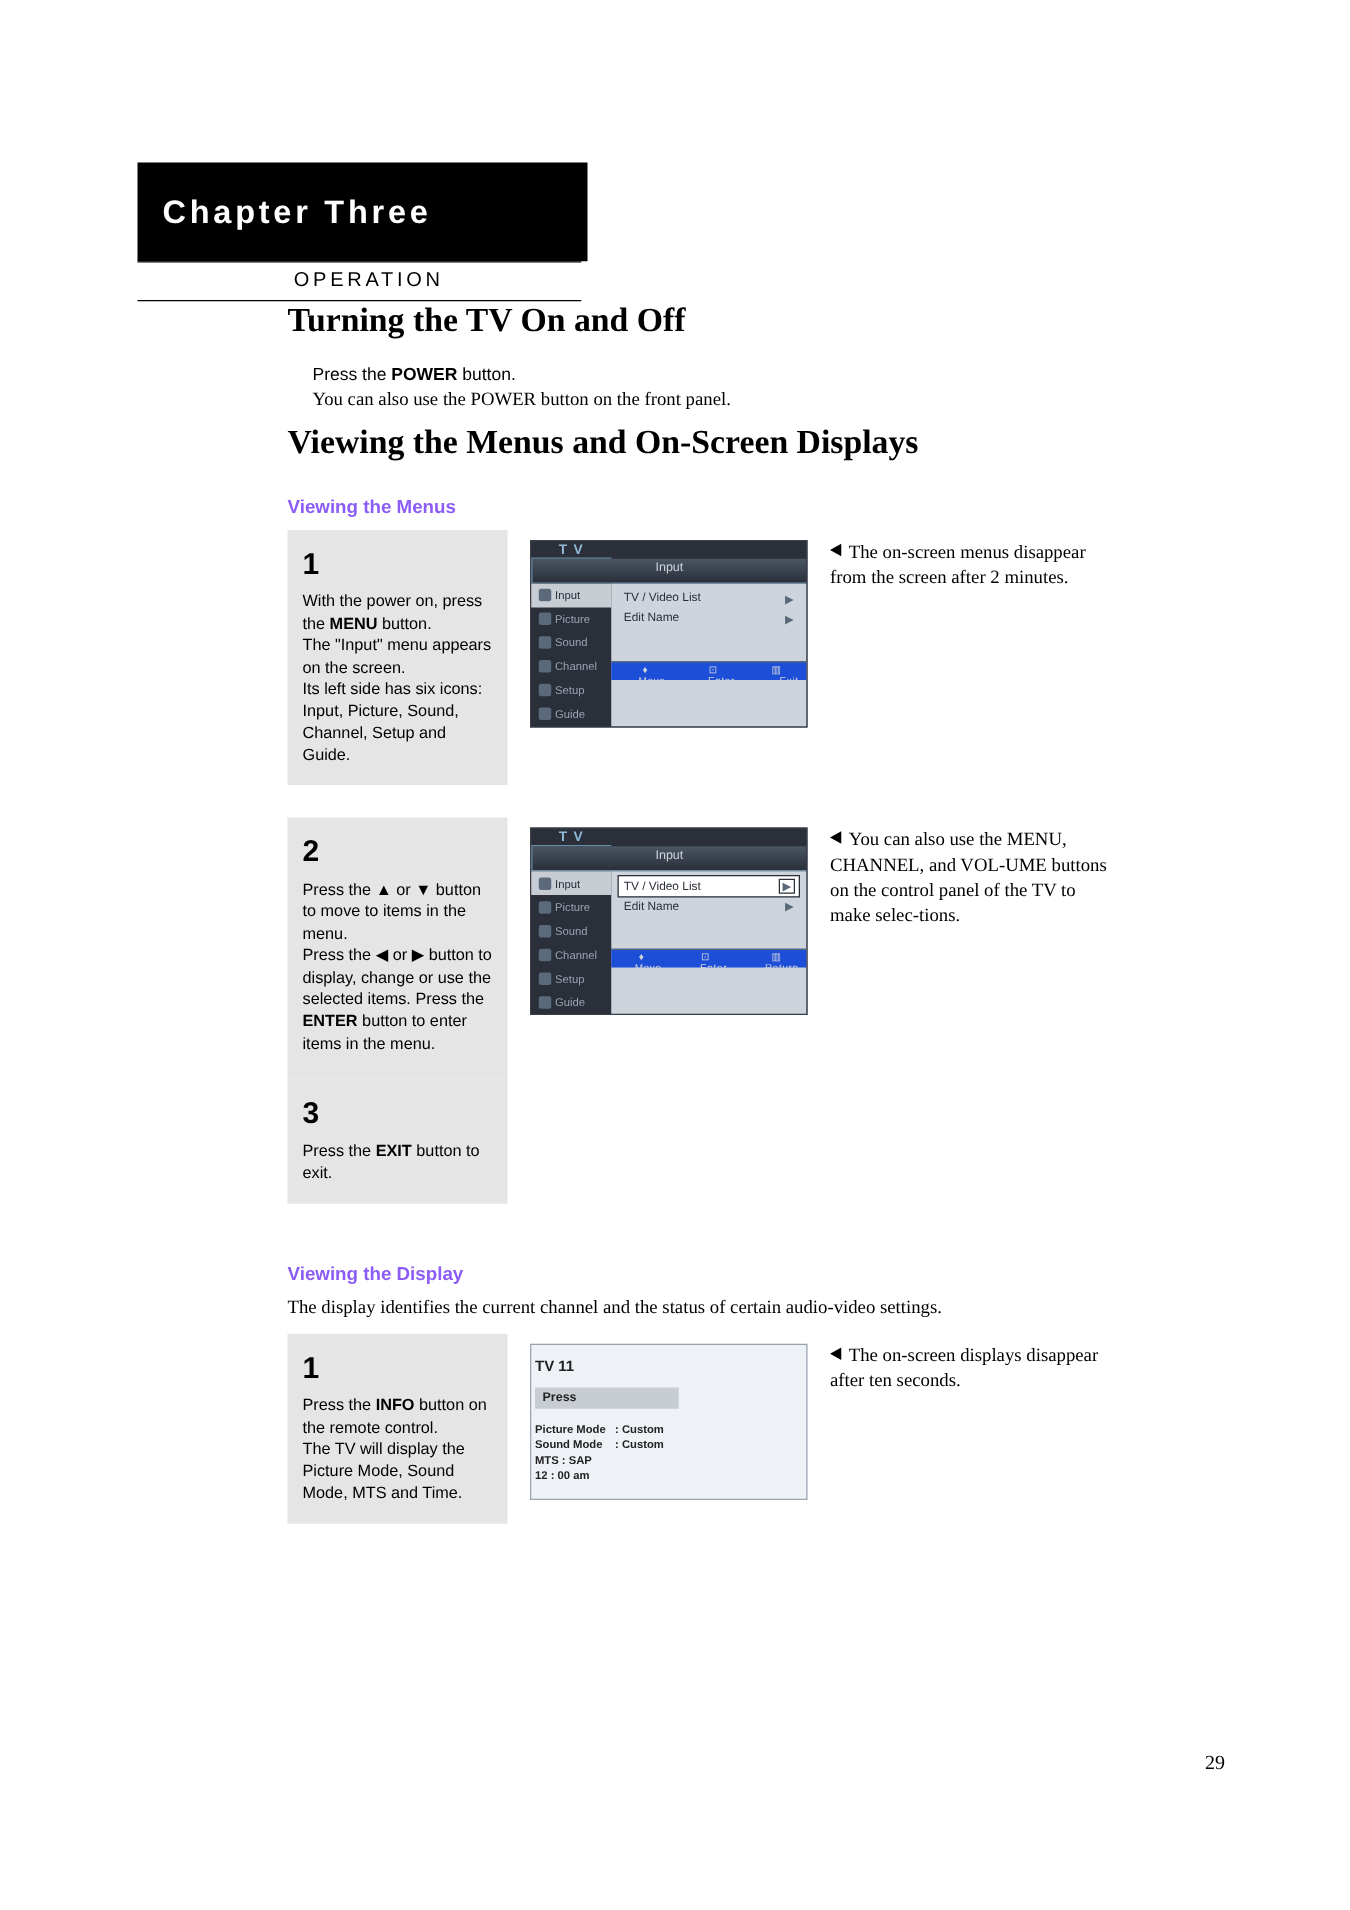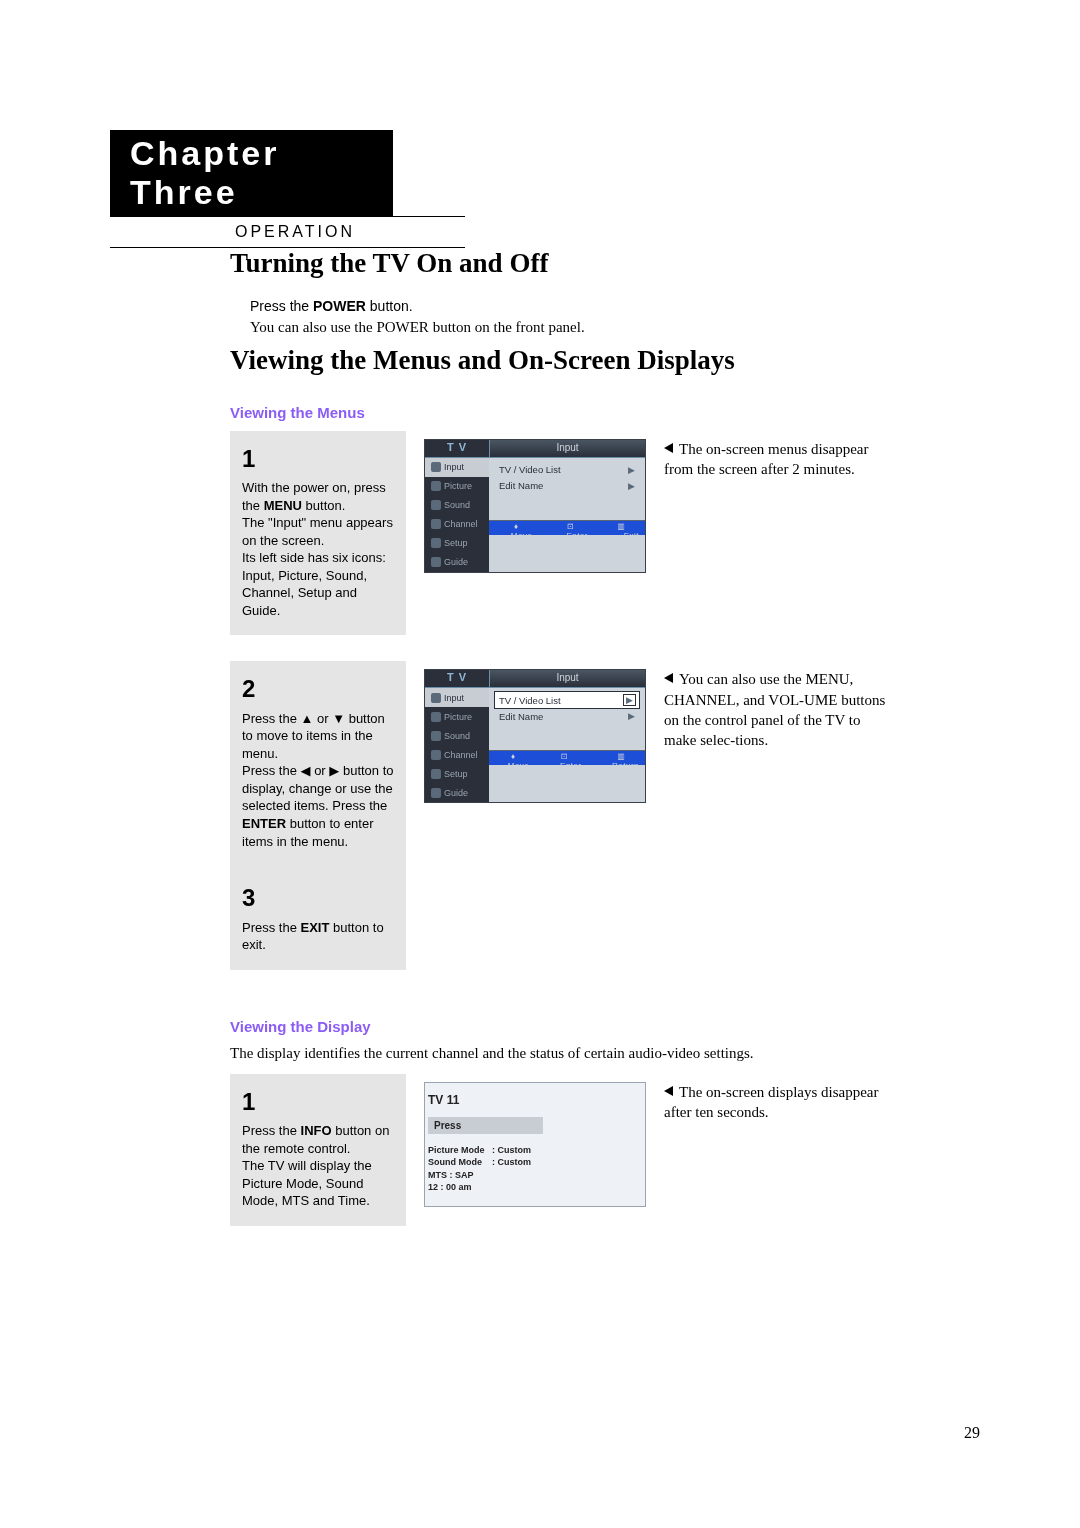--- a/index.html
+++ b/index.html
@@ -12,26 +12,26 @@
     color: #000;
   }
   .page {
     padding: 130px 100px 60px 110px;
     position: relative;
     height: 100%;
   }
   .chapter-banner {
     background: #000;
     color: #fff;
-    padding: 4px 20px;
-    font-size: 34px;
+    padding: 24px 20px;
+    font-size: 26px;
     font-weight: bold;
     letter-spacing: 3px;
     display: inline-block;
-    width: 283px;
+    width: 360px;
   }
   .chapter-sub-row {
     border-top: 1px solid #000;
     border-bottom: 1px solid #000;
     width: 355px;
     margin-top: 0;
   }
   .chapter-sub {
     font-size: 16px;
     letter-spacing: 3px;
@@ -85,22 +85,23 @@
   .osd-menu {
     width: 222px;
     background: #2a2f3a;
     font-size: 10px;
     color: #cfd4da;
     position: relative;
     border: 1px solid #3a3f4a;
     margin-top: 8px;
   }
   .osd-header {
-    height: 18px;
+    height: 34px;
     display: flex;
+    flex-direction: column;
   }
   .osd-header-tv {
     width: 64px;
     color: #8fb8d8;
     font-weight: bold;
     text-align: center;
     border-bottom: 1px solid #6a8fa8;
     font-size: 11px;
     padding-top: 1px;
     letter-spacing: 1px;
@@ -202,21 +203,21 @@
     padding: 10px 12px 12px 3px;
     font-size: 10px;
     color: #222;
     margin-top: 8px;
   }
   .info-osd .row1 { font-weight: bold; font-size: 12px; margin-bottom: 10px; }
   .info-osd .row-mono { background: #c8cdd4; padding: 3px 6px; font-weight: bold; display:inline-block; width:56%; margin-bottom: 10px; font-size:10px;}
   .info-osd .kv { font-weight: bold; font-size: 9px; line-height: 1.4; }
   .page-num {
     position: absolute;
-    bottom: 86px;
+    bottom: 108px;
     right: 100px;
     font-family: Georgia, serif;
     font-size: 16px;
   }
   .ico {
     width: 10px;
     height: 10px;
     display: inline-block;
     background: #5a6a7a;
     border-radius: 2px;

